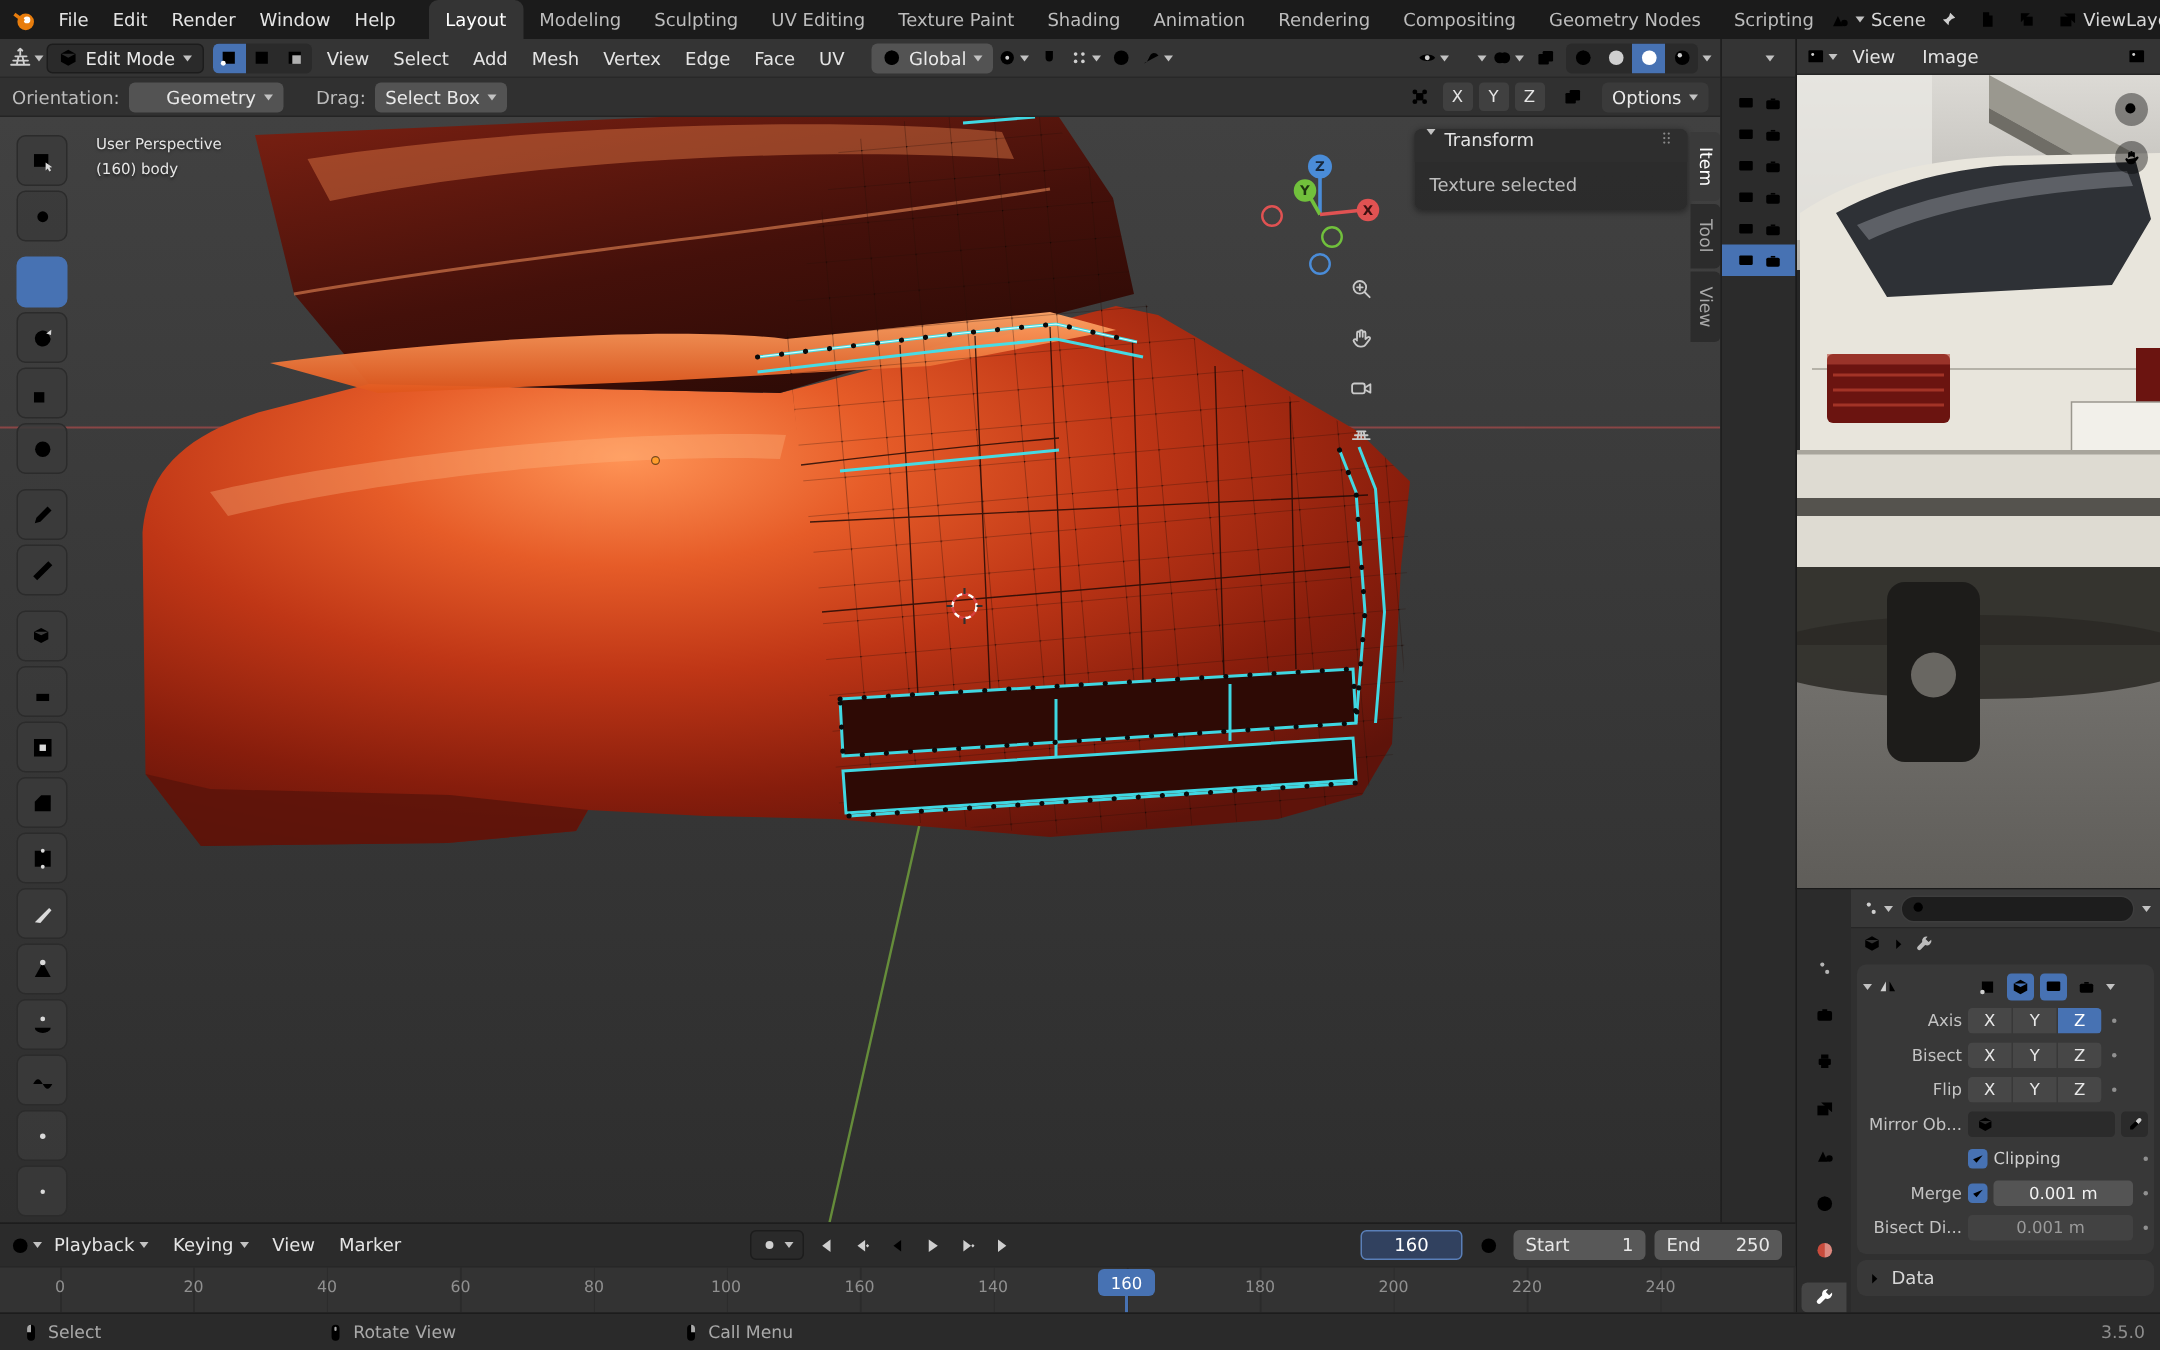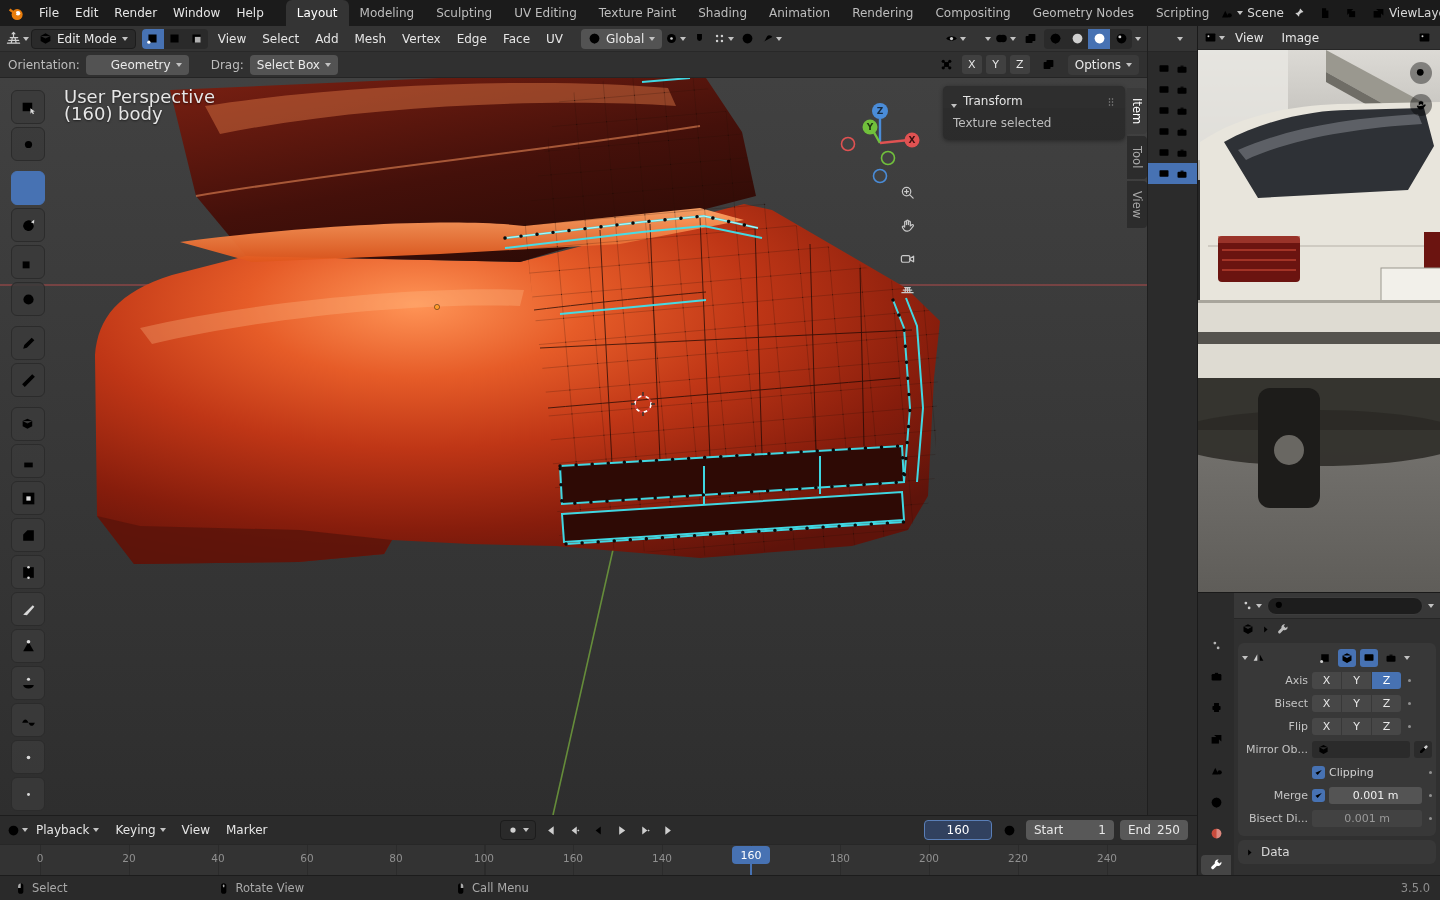--- a/index.html
+++ b/index.html
@@ -21,35 +21,35 @@
   .tab.active{background:#343434;color:#fff}
   
   #vp-header{left:0;top:26px;width:1147px;height:26px;background:#343434;display:flex;align-items:center;gap:2px;padding:0 6px;border-bottom:1px solid #282828}
   #vp-tools{left:0;top:52px;width:1147px;height:26px;background:#303030;display:flex;align-items:center;gap:6px;padding:0 8px;border-bottom:1px solid #242424}
   .seg{display:flex;background:#2a2a2a;border-radius:4px;overflow:hidden}
   .seg .ibtn{border-radius:0;height:20px}
   .lbl{color:#bdbdbd}
   .xyz{width:20px;height:19px;background:#404040;color:#e6e6e6;display:inline-flex;align-items:center;justify-content:center;border-radius:3px;margin-left:2px;font-size:11px}
   
   #viewport{left:0;top:78px;width:1147px;height:737px;background:linear-gradient(#414141,#2e2e2e);overflow:hidden}
-  #vp-text{left:64px;top:10px;color:#e6e6e6;font-size:18px;line-height:17px;text-shadow:0 1px 2px #0008}
+  #vp-text{left:64px;top:10px;color:#e6e6e6;font-size:10px;line-height:17px;text-shadow:0 1px 2px #0008}
   #vp-stats{left:64px;top:58px;font-size:11.5px;color:#d0d0d0;line-height:19px;text-shadow:0 1px 2px #0008}
   #vp-stats .st{display:flex}
   #vp-stats .st b{font-weight:normal;width:62px}
   
   #toolbar{left:11px;top:12px;display:flex;flex-direction:column}
   .tool{width:34px;height:34px;background:#3a3a3ae0;border:1px solid #2b2b2b;border-radius:6px;margin-bottom:3px;display:flex;align-items:center;justify-content:center;color:#dadada}
   .tool.active{background:#4772b3;border-color:#4772b3;color:#fff}
   .tgap{height:7px}
   
   #gizmo{left:836px;top:10px}
   .navic{left:893px;width:28px;height:28px;display:flex;align-items:center;justify-content:center;color:#c9c9c9}
   
   #npanel{left:943px;top:8px;width:182px;background:#2a2a2ae8;border-radius:5px;overflow:hidden;box-shadow:0 1px 4px #0006}
-  #npanel .hd{height:22px;display:flex;align-items:flex-end;gap:6px;padding:0 8px;background:#2e2e2e;color:#e3e3e3}
+  #npanel .hd{height:22px;display:flex;align-items:flex-start;gap:6px;padding:0 8px;background:#2e2e2e;color:#e3e3e3}
   #npanel .bd{padding:8px 10px 10px;color:#bdbdbd}
   .vtabs{left:1127px;top:10px;display:flex;flex-direction:column;gap:2px}
   .vtab{writing-mode:vertical-rl;background:#2c2c2c;color:#a8a8a8;padding:10px 3px;border-radius:0 4px 4px 0;font-size:11.5px}
   .vtab.active{background:#3a3a3a;color:#fff}
   
   #outliner{left:1147px;top:26px;width:50px;height:789px;background:#2b2b2b;border-left:1px solid #1f1f1f}
   #outliner .hd{height:26px;display:flex;align-items:center;justify-content:center;gap:3px;background:#343434;border-bottom:1px solid #262626;color:#cfcfcf}
   .outrow{height:21px;display:flex;align-items:center;justify-content:center;gap:6px;color:#c7c7c7}
   .outrow.sel{background:#4772b3;color:#fff}
   
@@ -1212,21 +1212,21 @@
       <span class="framefld">160</span>
       <span class="ibtn">
           <svg class="ic13">
             <use href="#s-clock"></use>
           </svg>
         </span>
       <span class="rangefld" style="width:88px">
         <span>Start</span>
         <span>1</span>
       </span>
-      <span class="rangefld" style="width:68px">
+      <span class="rangefld" style="width:85px">
         <span>End</span>
         <span>250</span>
       </span>
     </div>
   </div>
   <div id="ruler">
     <span class="tick" style="left:40px">0</span>
     <span class="tick" style="left:129px">20</span>
     <span class="tick" style="left:218px">40</span>
     <span class="tick" style="left:307px">60</span>

